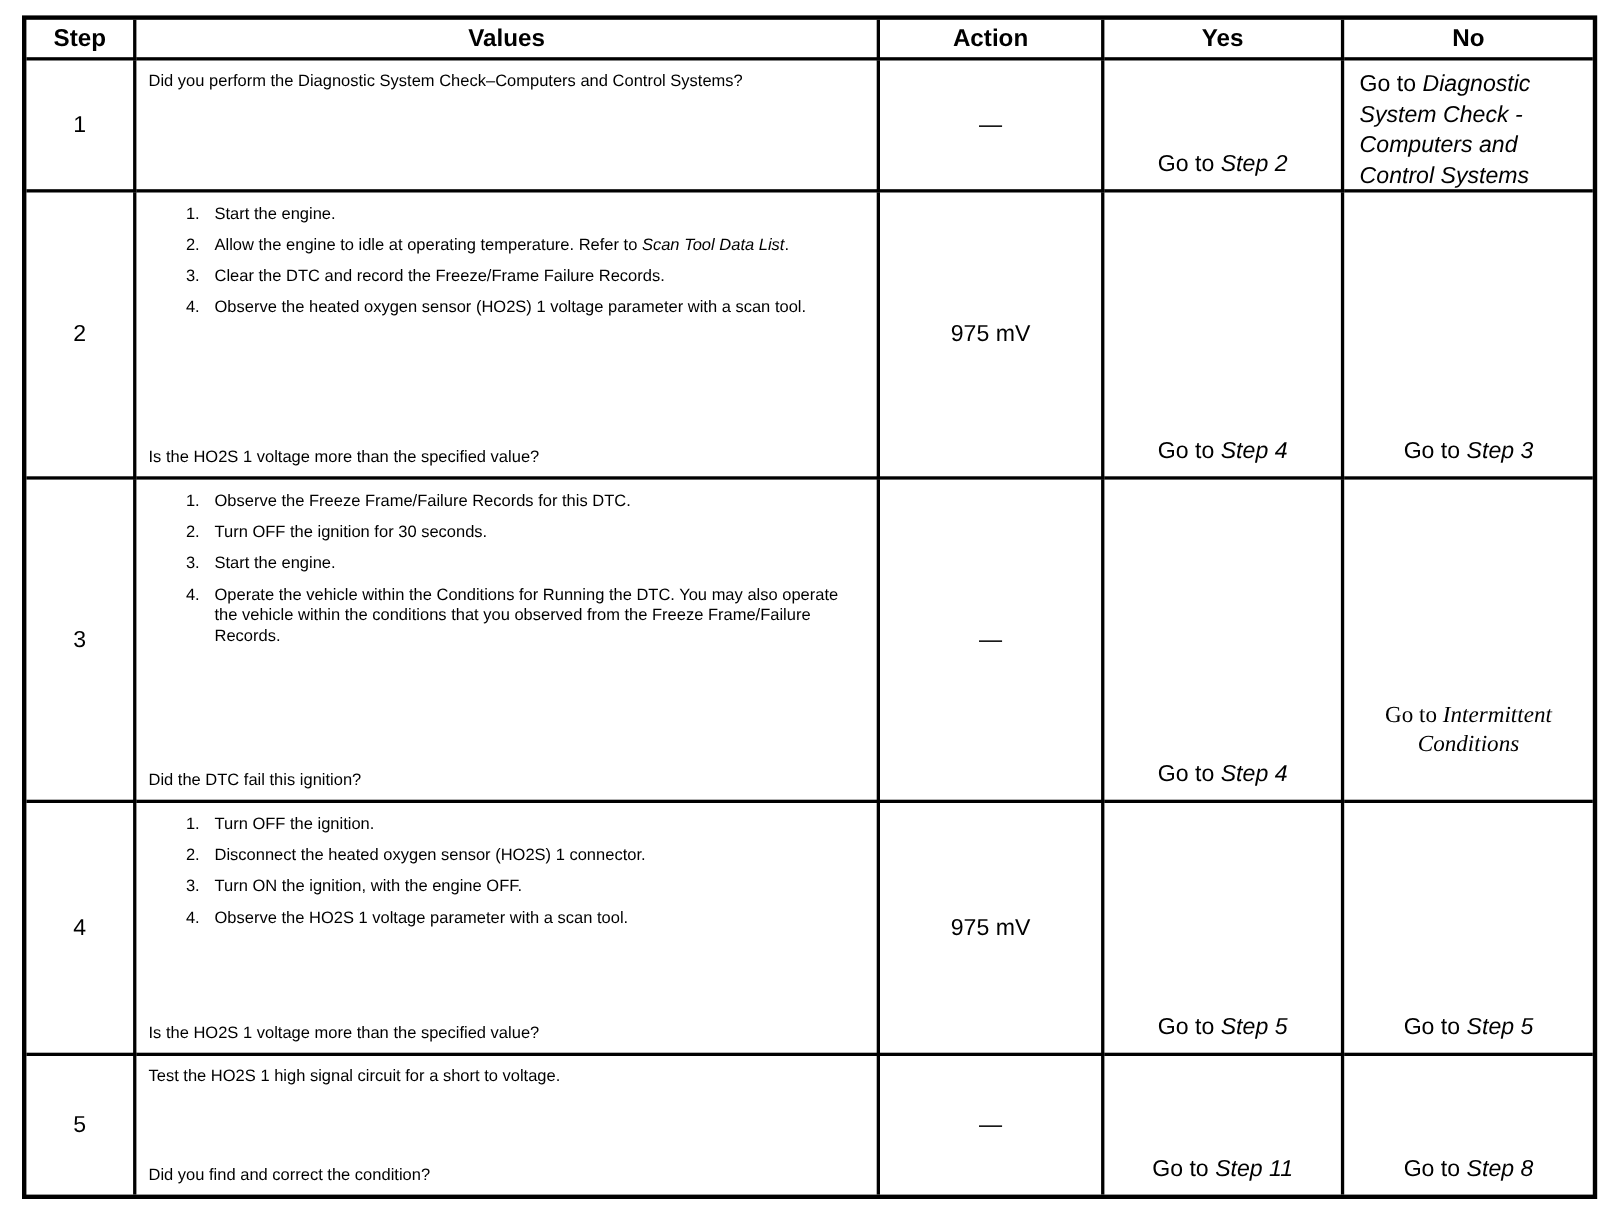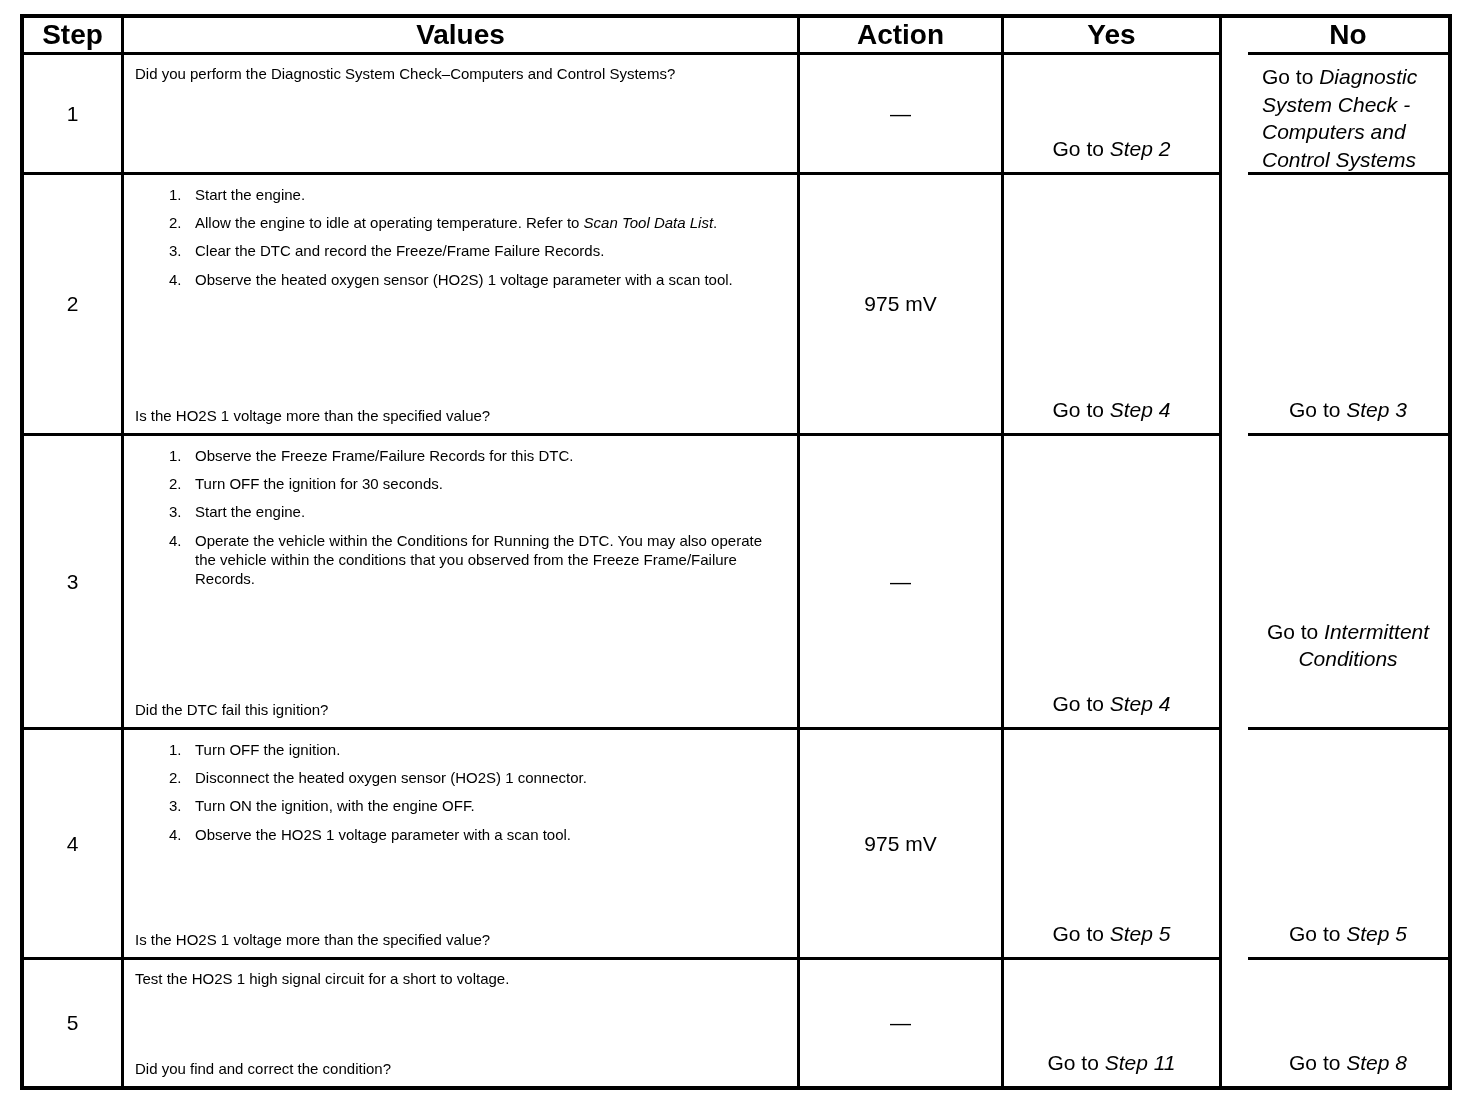--- a/index.html
+++ b/index.html
@@ -17,26 +17,26 @@
     display: grid;
     grid-template-columns: 100px 676px 204px 218px 226px;
     grid-template-rows: 37px 120px 261px 294px 230px 126px;
     background: #fff;
   }
   .cell {
     border-right: 3px solid #000;
     border-bottom: 3px solid #000;
     overflow: hidden;
   }
-  .last-col { border-right: none; margin-left: 26px; }
+  .last-col { border-right: none; }
   .last-row { border-bottom: none; }
 
   .header-cell {
     display: flex; align-items: center; justify-content: center;
-    font-weight: bold; font-size: 28px;
+    font-weight: bold; font-size: 22px;
   }
   .step-cell {
     display: flex; align-items: center; justify-content: center;
     font-size: 21px;
   }
   .action-cell {
     display: flex; flex-direction: column;
     padding: 9px 12px 8px 11px;
     font-size: 15px; line-height: 1.28;
   }
@@ -52,21 +52,21 @@
   }
   .yes-cell, .no-cell {
     display: flex; align-items: flex-end; justify-content: center;
     text-align: center; font-size: 21px; line-height: 1.32;
     padding: 8px 8px 9px;
   }
   .no-cell.top {
     align-items: flex-start; justify-content: flex-start;
     text-align: left; padding: 8px 6px 8px 14px;
   }
-  .no-cell.raised { padding-bottom: 54px; }
+  .no-cell.raised { padding-bottom: 36px; font-family: Liberation Serif, serif; }
   i { font-style: italic; }
 </style>
 </head>
 <body>
 
 <div class="dtc-table">
 
   <div class="cell header-cell">Step</div>
   <div class="cell header-cell">Values</div>
   <div class="cell header-cell">Action</div>

